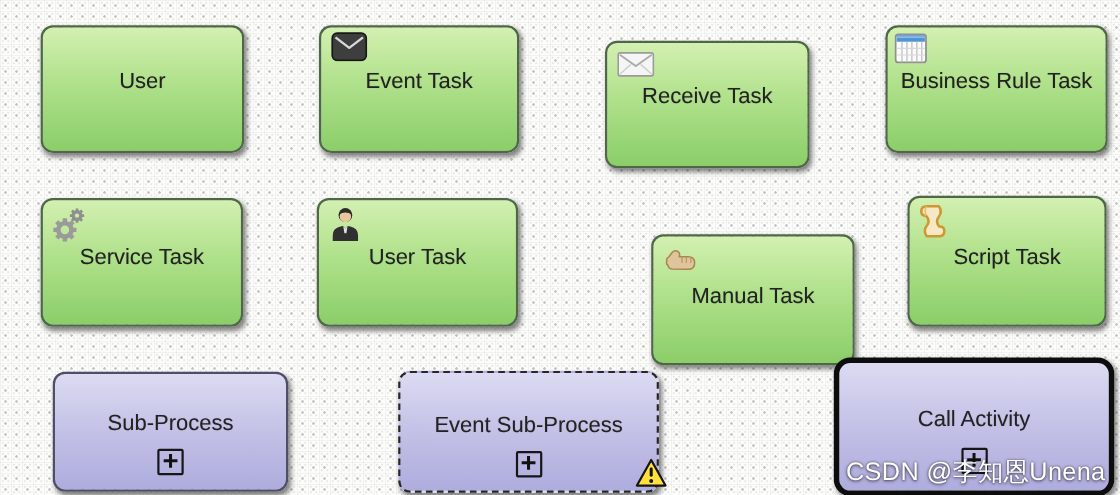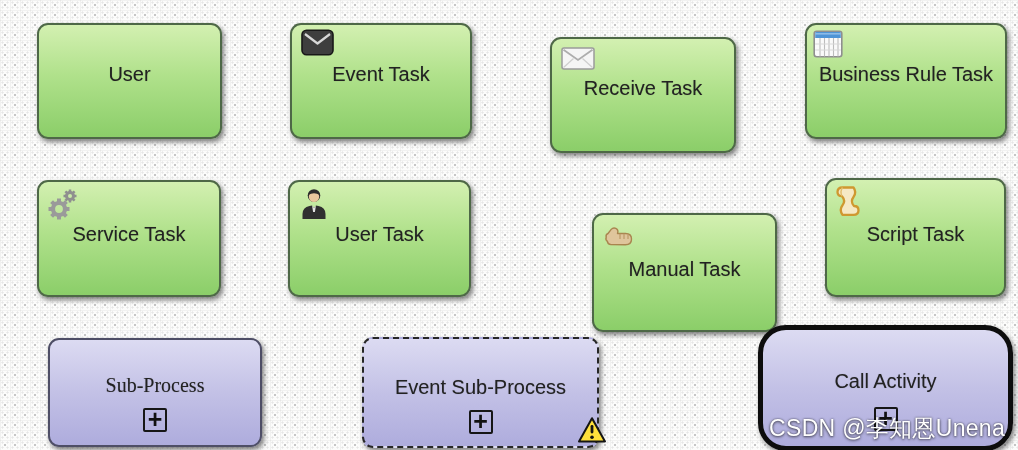--- a/index.html
+++ b/index.html
@@ -24,21 +24,21 @@
   }
   .node.green{
     background:linear-gradient(180deg,#d3f0b1 0%,#b0e18b 45%,#8bce69 100%);
     border:2px solid #4e6847;
   }
   .node.purple{
     background:linear-gradient(180deg,#dcdbf2 0%,#c3c1e6 50%,#aeacdd 100%);
     border:2.5px solid #4e4e66;
   }
   .node.dashed{border:2.5px dashed #262626;}
-  .node.thick{border:5px solid #0d0d0d;border-radius:28px;}
+  .node.thick{border:5px solid #0d0d0d;border-radius:15px;}
   .label{
     position:absolute;left:0;width:100%;text-align:center;
     font-size:20px;color:#222222;white-space:nowrap;
     text-shadow:0 0 1px rgba(20,20,20,0.25);
   }
   .icon{position:absolute;line-height:0;}
   .marker{
     position:absolute;left:50%;transform:translateX(-50%);
     width:24px;height:24px;border:2.5px solid #161616;border-radius:2px;
     display:flex;align-items:center;justify-content:center;
@@ -54,21 +54,21 @@
   #n-user{left:288px;top:180px;width:179px;height:113px;}
   #n-manual{left:592px;top:178px;width:181px;height:115px;margin-top:35px;}
   #n-script{left:825px;top:178px;width:177px;height:115px;}
   #n-subprocess{left:48px;top:338px;width:210px;height:105px;}
   #n-eventsub{left:362px;top:325px;width:233px;height:107px;margin-top:12px;}
   #n-call{left:758px;top:325px;width:245px;height:116px;}
   
   #n-task .label,#n-send .label,#n-receive .label,#n-brt .label{top:38px;}
   #n-service .label,#n-user .label{top:41px;}
   #n-manual .label,#n-script .label{top:43px;}
-  #n-subprocess .label{top:34px;font-family:Liberation Serif, serif;}
+  #n-subprocess .label{top:34px;}
   #n-eventsub .label{top:37px;}
   #n-call .label{top:40px;}
   
   #n-send .icon{left:9px;top:4px;}
   #n-receive .icon{left:9px;top:8px;}
   #n-brt .icon{left:6px;top:5px;}
   #n-service .icon{left:8px;top:6px;}
   #n-user .icon{left:9px;top:4px;}
   #n-manual .icon{left:9px;top:9px;}
   #n-script .icon{left:6px;top:4px;}

